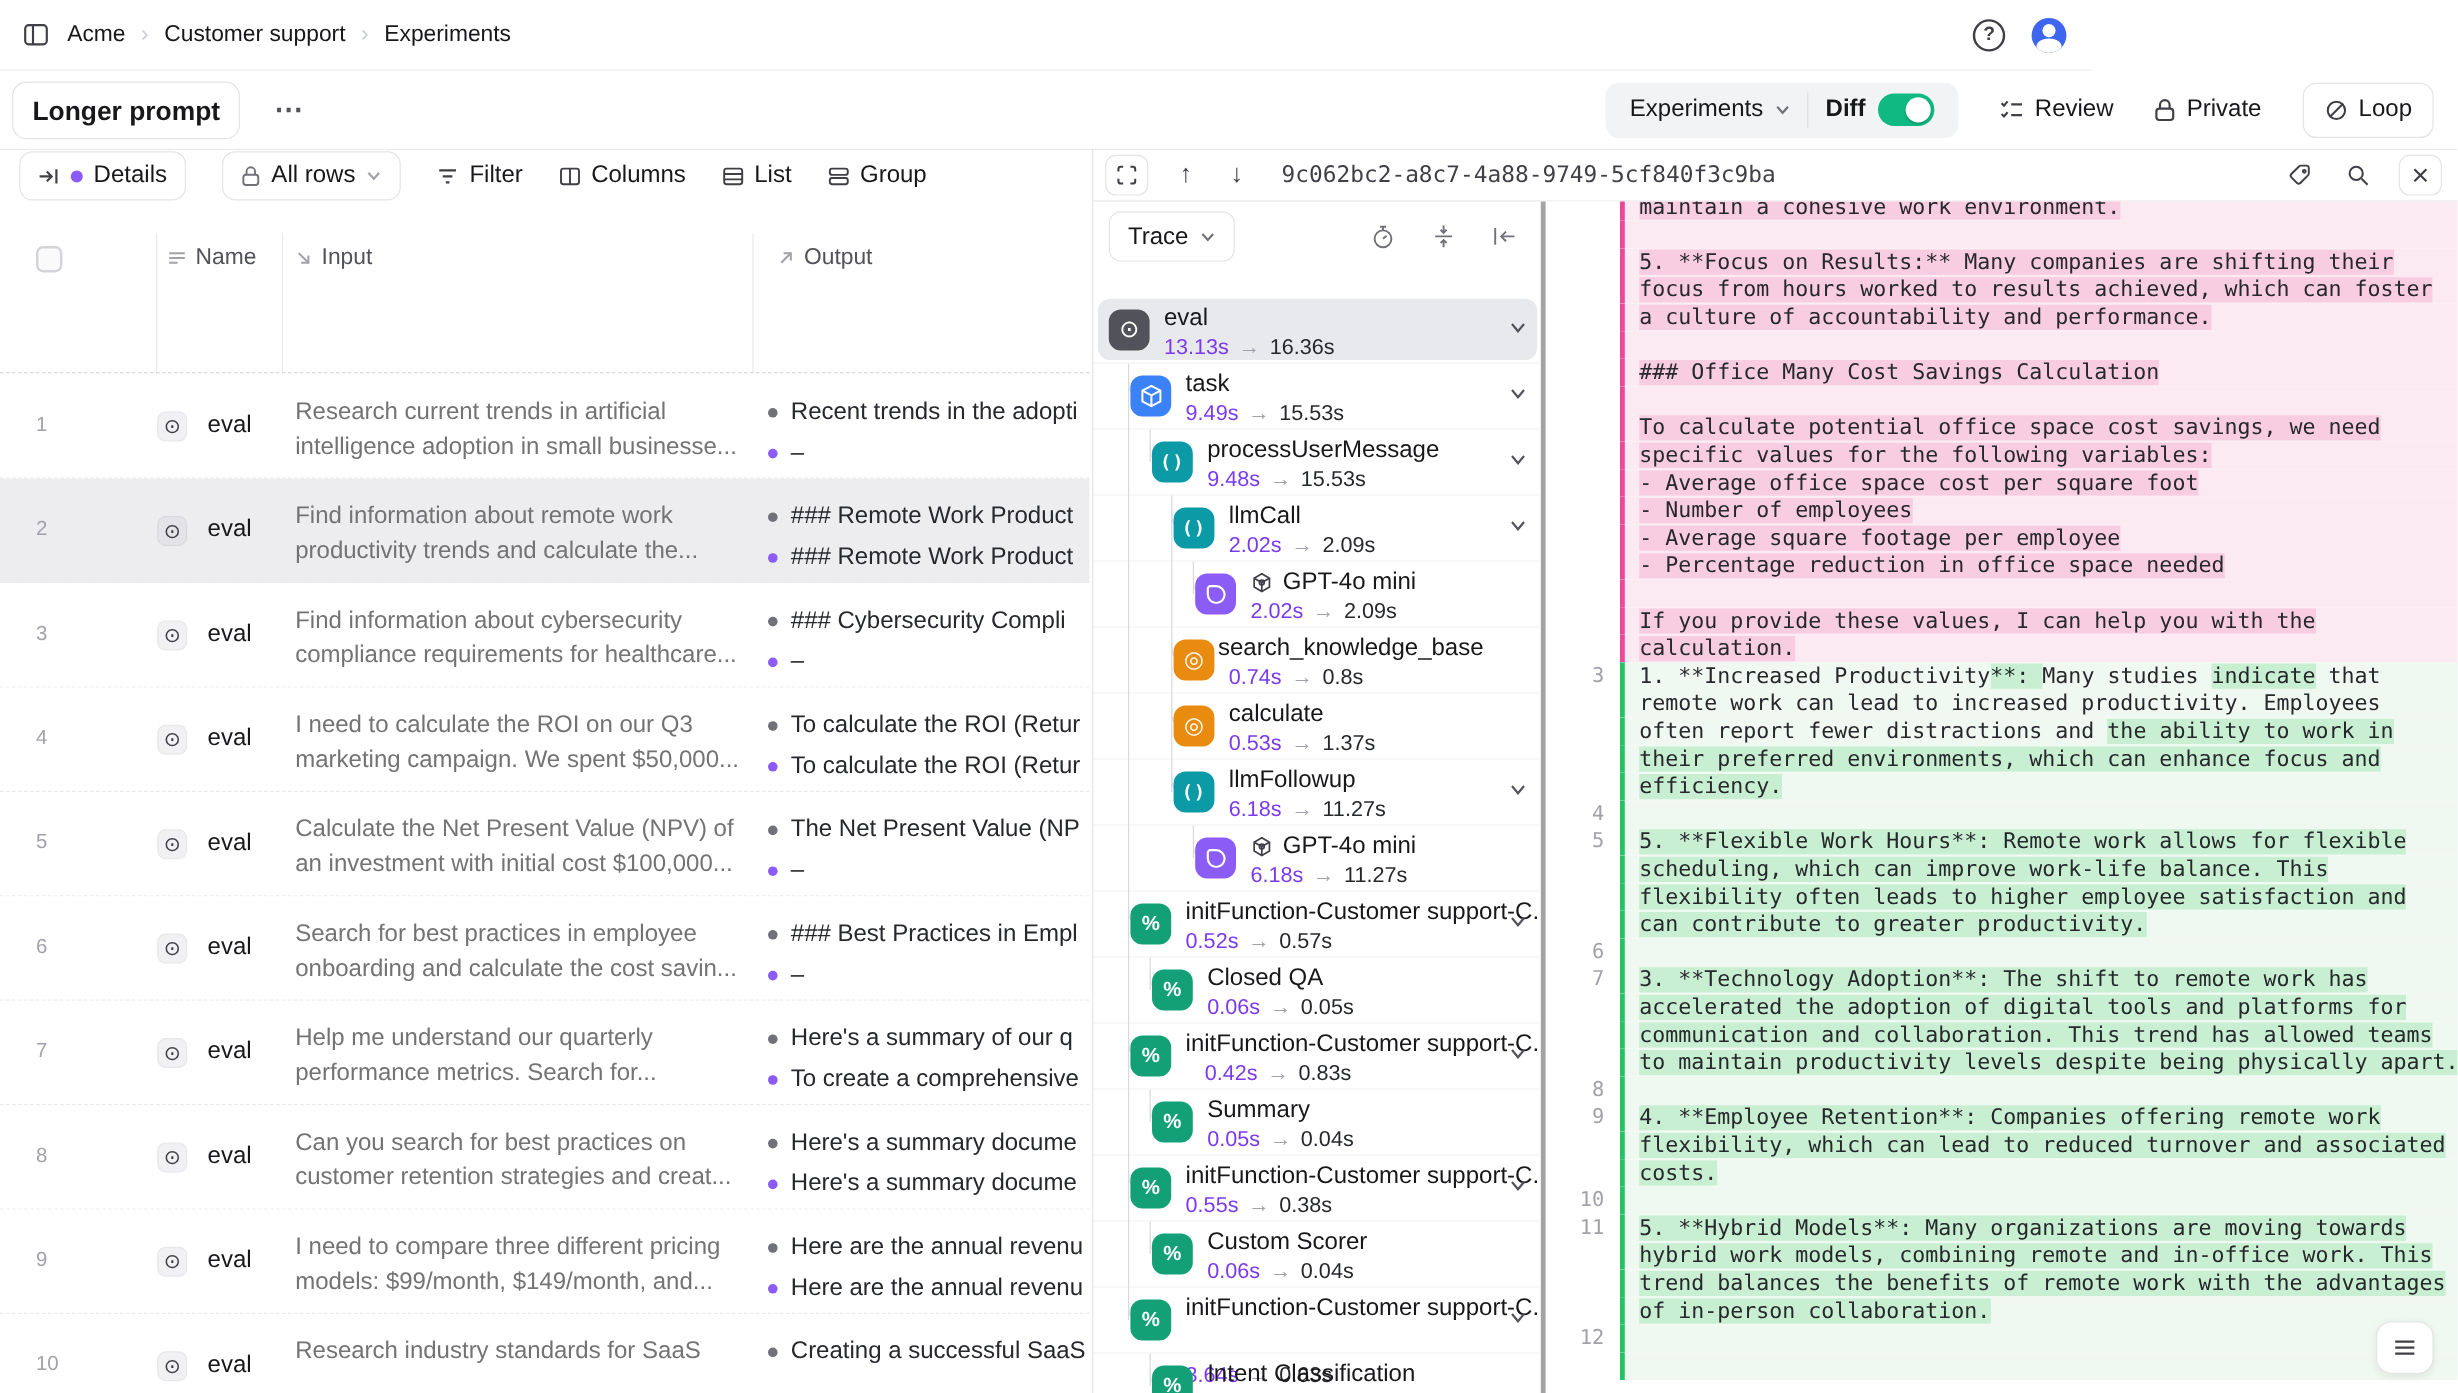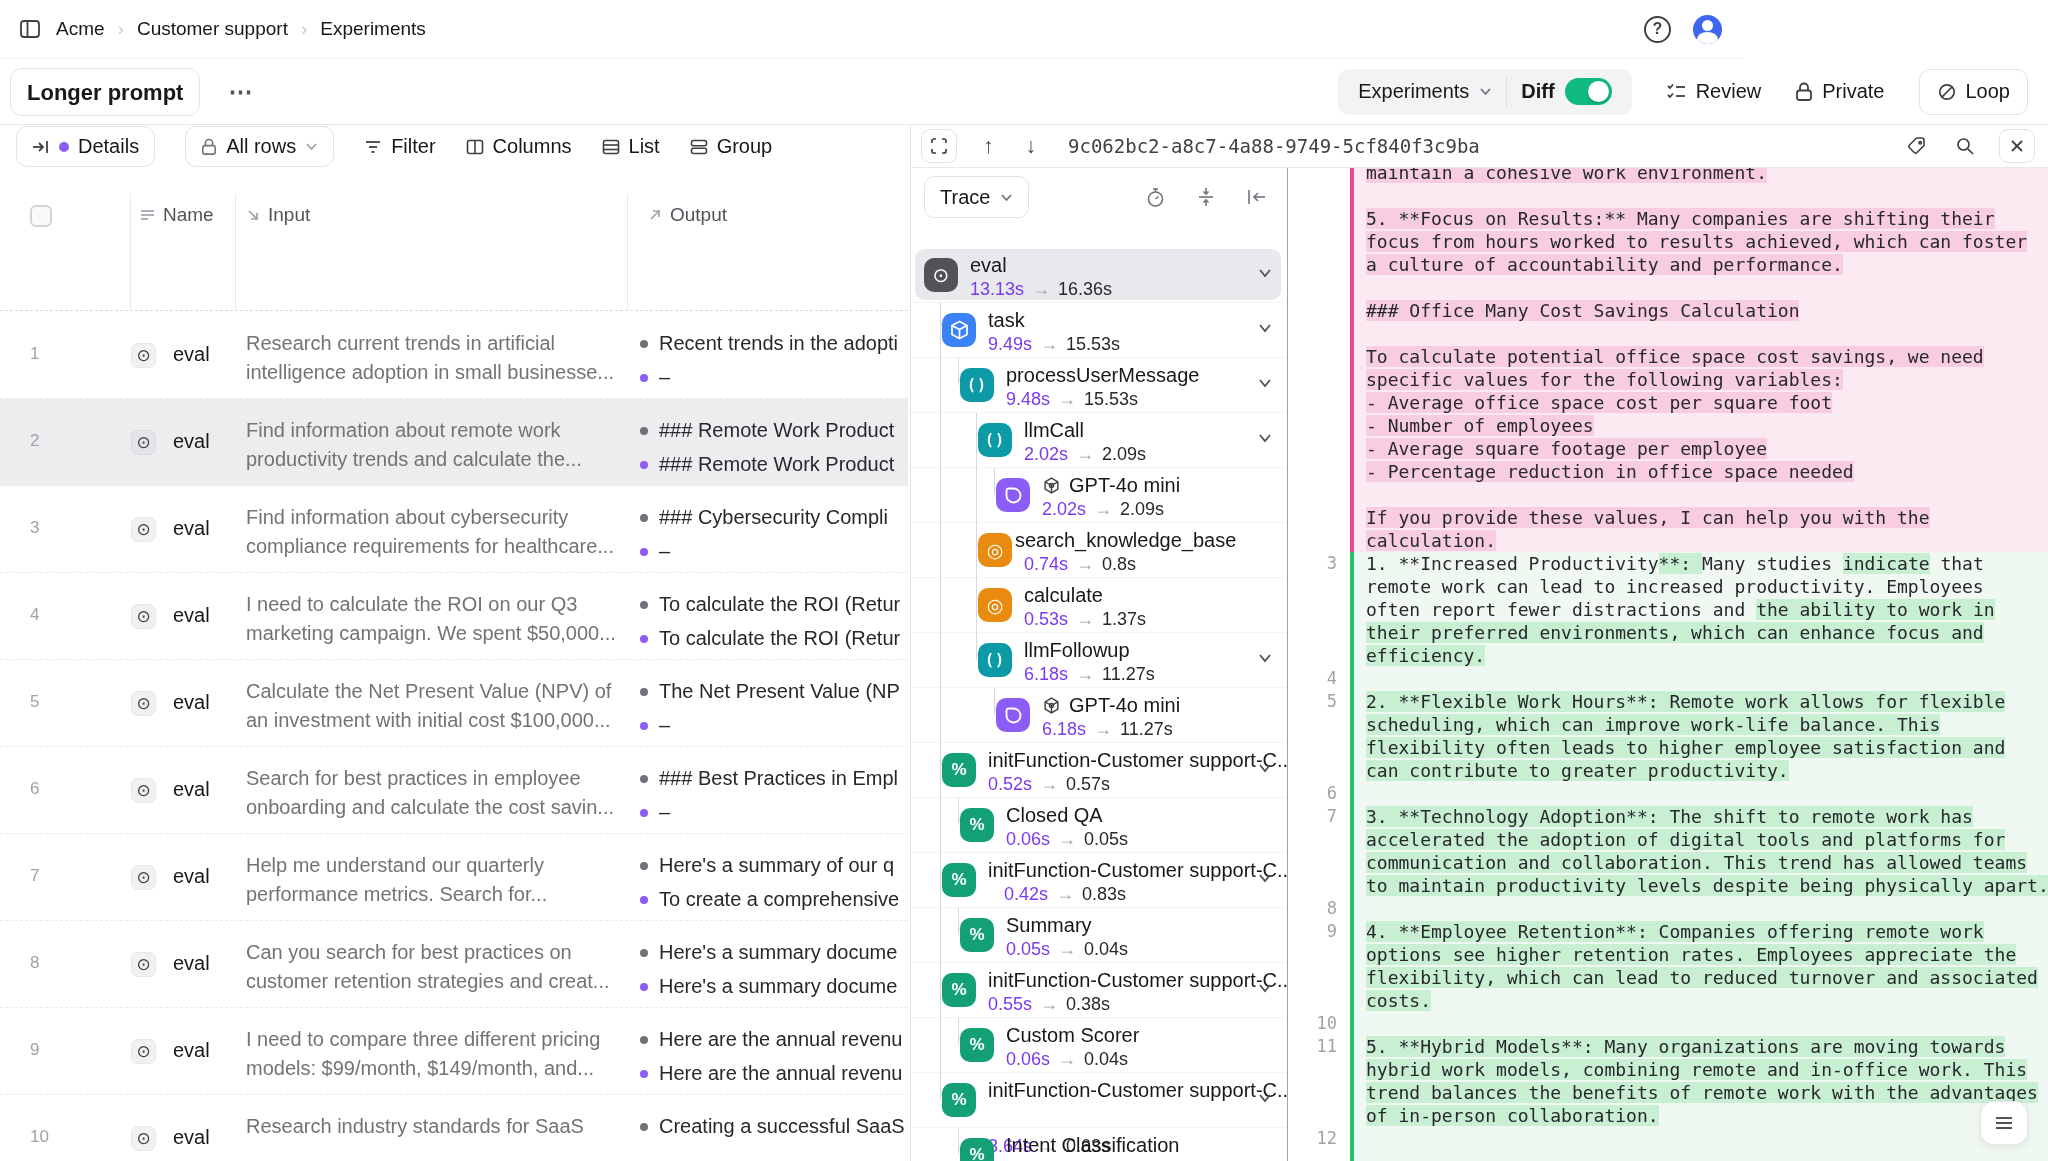--- a/index.html
+++ b/index.html
@@ -61,21 +61,21 @@
   
   .rpanel { position:absolute; left:910px; top:125px; width:1138px; height:1036px; border-left:1px solid #e4e4e7; background:#fff; }
   .idbar { position:absolute; left:0; top:0; width:1138px; height:43px; border-bottom:1px solid #e9eaee; display:flex; align-items:center; padding:0 14px 0 10px; gap:20px; }
   .sq-btn { width:36px; height:34px; border:1px solid #e4e4e7; border-radius:9px; display:flex; align-items:center; justify-content:center; background:#fff; cursor:pointer; }
   .nav-arrow { font-size:21px; color:#3f3f46; cursor:pointer; padding:0 6px; }
   .trace-id { font-family:"DejaVu Sans Mono", monospace; font-size:19px; color:#3f3f46; margin-left:6px; }
   .idbar .spacer { flex:1; }
   .icon-btn { cursor:pointer; padding:0 4px; }
 
   
-  .tree-pane { position:absolute; left:0; top:43px; width:377px; height:993px; border-right:1px solid #a3a3a3; overflow:hidden; }
+  .tree-pane { position:absolute; left:0; top:43px; width:377px; height:993px; border-right:4px solid #a3a3a3; overflow:hidden; }
   .tree-toolbar { height:58px; display:flex; align-items:center; padding:0 16px 0 13px; }
   .trace-btn { display:flex; align-items:center; gap:10px; height:42px; padding:0 15px; border:1px solid #e4e4e7; border-radius:10px; font-size:20px; color:#18181b; background:#fff; cursor:pointer; }
   .tree-icons { margin-left:auto; display:flex; align-items:center; gap:24px; }
   .tree-body { position:relative; width:377px; height:935px; }
   .span-row { position:absolute; left:0; width:377px; height:55px; border-bottom:1px solid #f4f4f6; cursor:pointer; }
   .span-bg { position:absolute; left:4px; right:7px; top:1px; bottom:2px; border-radius:10px; }
   .span-row.sel .span-bg { background:#e8e9ed; }
   .ti { position:absolute; top:10px; width:34px; height:34px; border-radius:10px; display:flex; align-items:center; justify-content:center; color:#fff; z-index:2; }
   .ti-glyph { font-size:20px; line-height:1; }
   .ti-fn { font-family:"DejaVu Sans Mono", monospace; font-size:15px; font-weight:700; letter-spacing:1px; }
@@ -870,21 +870,21 @@
           <div class="dline added">
             <span class="dgut"></span>
             <span class="dcontent"><span class="hl">efficiency.</span></span>
           </div>
           <div class="dline added">
             <span class="dgut">4</span>
             <span class="dcontent"></span>
           </div>
           <div class="dline added">
             <span class="dgut">5</span>
-            <span class="dcontent"><span class="hl">2. **Flexible Work Hours**: Remote work allows for flexible</span></span>
+            <span class="dcontent"><span class="hl">5. **Flexible Work Hours**: Remote work allows for flexible</span></span>
           </div>
           <div class="dline added">
             <span class="dgut"></span>
             <span class="dcontent"><span class="hl">scheduling, which can improve work-life balance. This</span></span>
           </div>
           <div class="dline added">
             <span class="dgut"></span>
             <span class="dcontent"><span class="hl">flexibility often leads to higher employee satisfaction and</span></span>
           </div>
           <div class="dline added">
@@ -911,24 +911,20 @@
             <span class="dgut"></span>
             <span class="dcontent"><span class="hl">to maintain productivity levels despite being physically apart.</span></span>
           </div>
           <div class="dline added">
             <span class="dgut">8</span>
             <span class="dcontent"></span>
           </div>
           <div class="dline added">
             <span class="dgut">9</span>
             <span class="dcontent"><span class="hl">4. **Employee Retention**: Companies offering remote work</span></span>
-          </div>
-          <div class="dline added">
-            <span class="dgut"></span>
-            <span class="dcontent"><span class="hl">options see higher retention rates. Employees appreciate the</span></span>
           </div>
           <div class="dline added">
             <span class="dgut"></span>
             <span class="dcontent"><span class="hl">flexibility, which can lead to reduced turnover and associated</span></span>
           </div>
           <div class="dline added">
             <span class="dgut"></span>
             <span class="dcontent"><span class="hl">costs.</span></span>
           </div>
           <div class="dline added">

